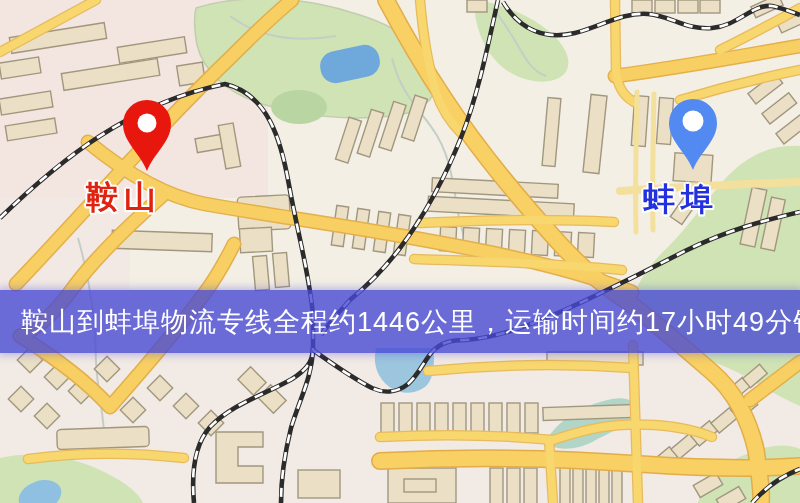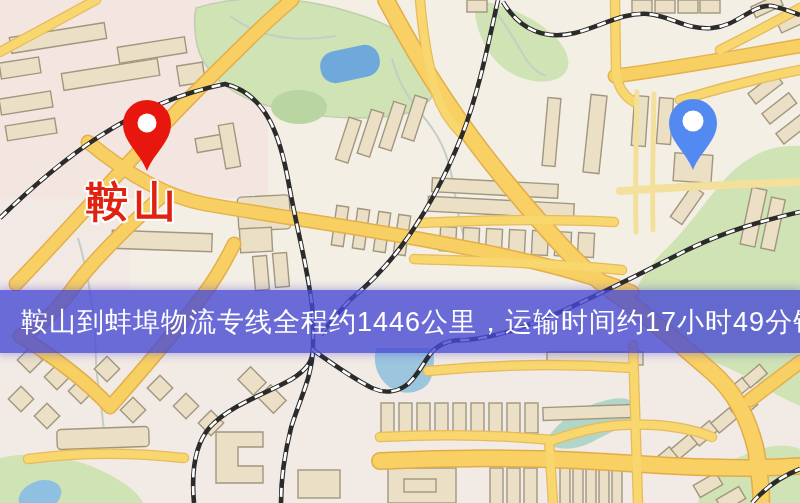--- a/index.html
+++ b/index.html
@@ -18,21 +18,21 @@
   .rfC{fill:none;stroke:#f8d76e;stroke-width:8;stroke-linecap:round;stroke-linejoin:round;}
   .rpale{fill:none;stroke:#f3e09c;stroke-width:5;stroke-linecap:round;}
   
   .rwk{fill:none;stroke:#2b2b2b;stroke-width:4.6;}
   .rww{fill:none;stroke:#ffffff;stroke-width:2.6;stroke-dasharray:9 9;}
   
   .bld rect, .bld path{fill:#ebdfc6;stroke:#a1977f;stroke-width:1.4;}
   .park{fill:#cfe3b4;}
   .stream{fill:none;stroke:#c4cec6;stroke-width:2;}
   .city-label{
-    position:absolute;font-weight:700;font-size:42px;letter-spacing:6px;white-space:nowrap;line-height:1.0;
+    position:absolute;font-weight:700;font-size:32px;letter-spacing:6px;white-space:nowrap;line-height:1.0;
     text-shadow:-2px 0 0 #fff,2px 0 0 #fff,0 -2px 0 #fff,0 2px 0 #fff,
                 -1.5px -1.5px 0 #fff,1.5px -1.5px 0 #fff,-1.5px 1.5px 0 #fff,1.5px 1.5px 0 #fff;
   }
   .origin-label{left:86px;top:181px;color:#e02211;}
   .dest-label{left:643px;top:183px;color:#2230df;}
   .pin{position:absolute;}
   .banner{
     position:absolute;left:0;top:290px;width:800px;height:63px;
     background:rgba(72,74,212,0.80);
     display:flex;align-items:center;
@@ -281,18 +281,19 @@
   </div>
 
   <div class="pin" style="left:665px;top:95px;">
     <svg width="56" height="76" viewBox="0 0 56 76">
       <path d="M28 75 C21 57 4 46 4 28 A24 24 0 1 1 52 28 C52 46 35 57 28 75 Z" fill="#528af2"></path>
       <circle cx="28" cy="26" r="10.5" fill="#ffffff"></circle>
     </svg>
   </div>
 
   <div class="city-label origin-label">鞍山</div>
+  <div class="city-label dest-label">蚌埠</div>
 
   <div class="banner">
     <span>鞍山到蚌埠物流专线全程约1446公里，运输时间约17小时49分钟.</span>
   </div>
 
 </div>
 
 </body></html>

